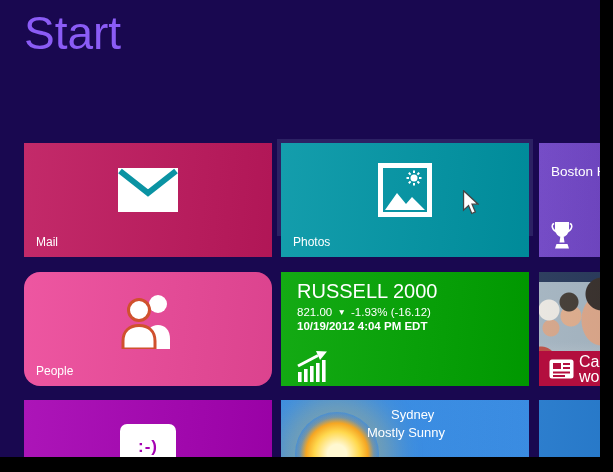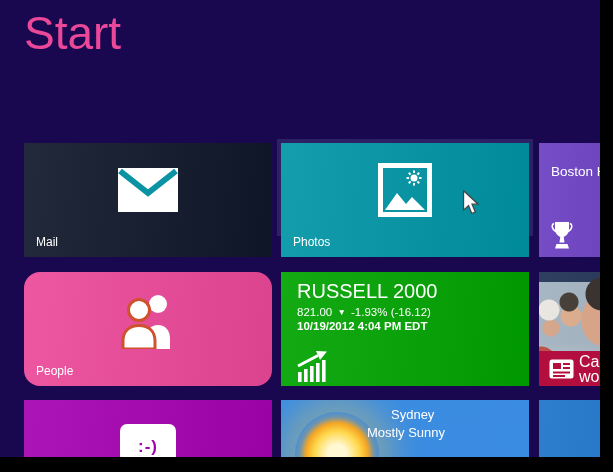--- a/index.html
+++ b/index.html
@@ -5,30 +5,30 @@
   html,body{margin:0;padding:0;}
   body{
     width:613px;height:472px;position:relative;overflow:hidden;
     background:#000;
     font-family:"Liberation Sans","DejaVu Sans",sans-serif;
     -webkit-font-smoothing:antialiased;
   }
   .desktop{position:absolute;left:0;top:0;width:600px;height:457px;background:#190850;}
   .page-title{
     position:absolute;left:24px;top:6px;margin:0;
-    color:#ec4899;font-size:46px;font-weight:300;letter-spacing:0;
+    color:#8b5cf6;font-size:46px;font-weight:300;letter-spacing:0;
   }
   
   .tile{position:absolute;width:248px;height:114px;overflow:hidden;box-sizing:border-box;}
   .tile::after{content:"";position:absolute;inset:0;
     background:linear-gradient(95deg,rgba(255,255,255,0.08),rgba(0,0,0,0.07));pointer-events:none;}
   .tile-label{
     position:absolute;left:12px;bottom:8px;color:#fff;font-size:12px;z-index:2;
   }
-  .tile-mail{left:24px;top:143px;background:#0f172a;}
+  .tile-mail{left:24px;top:143px;background:#be185d;}
   .photos-select{position:absolute;left:277px;top:139px;width:256px;height:97px;background:#2c2164;}
   .tile-photos{left:4px;top:4px;background:#0095a5;position:absolute;}
   .tile-sports{left:539px;top:143px;background:linear-gradient(90deg,#6a3ec2,#5b30b0);}
   .tile-people{left:24px;top:272px;background:#ec4899;border-radius:16px;}
   .tile-finance{left:281px;top:272px;background:#00a300;}
   .tile-news{left:539px;top:272px;background:#8fa3b5;}
   .tile-messaging{left:24px;top:400px;background:#a501b2;}
   .tile-weather{left:281px;top:400px;background:linear-gradient(90deg,#2b84e0,#3e96f2);}
   .tile-blue{left:539px;top:400px;background:#1b73c9;}
 

